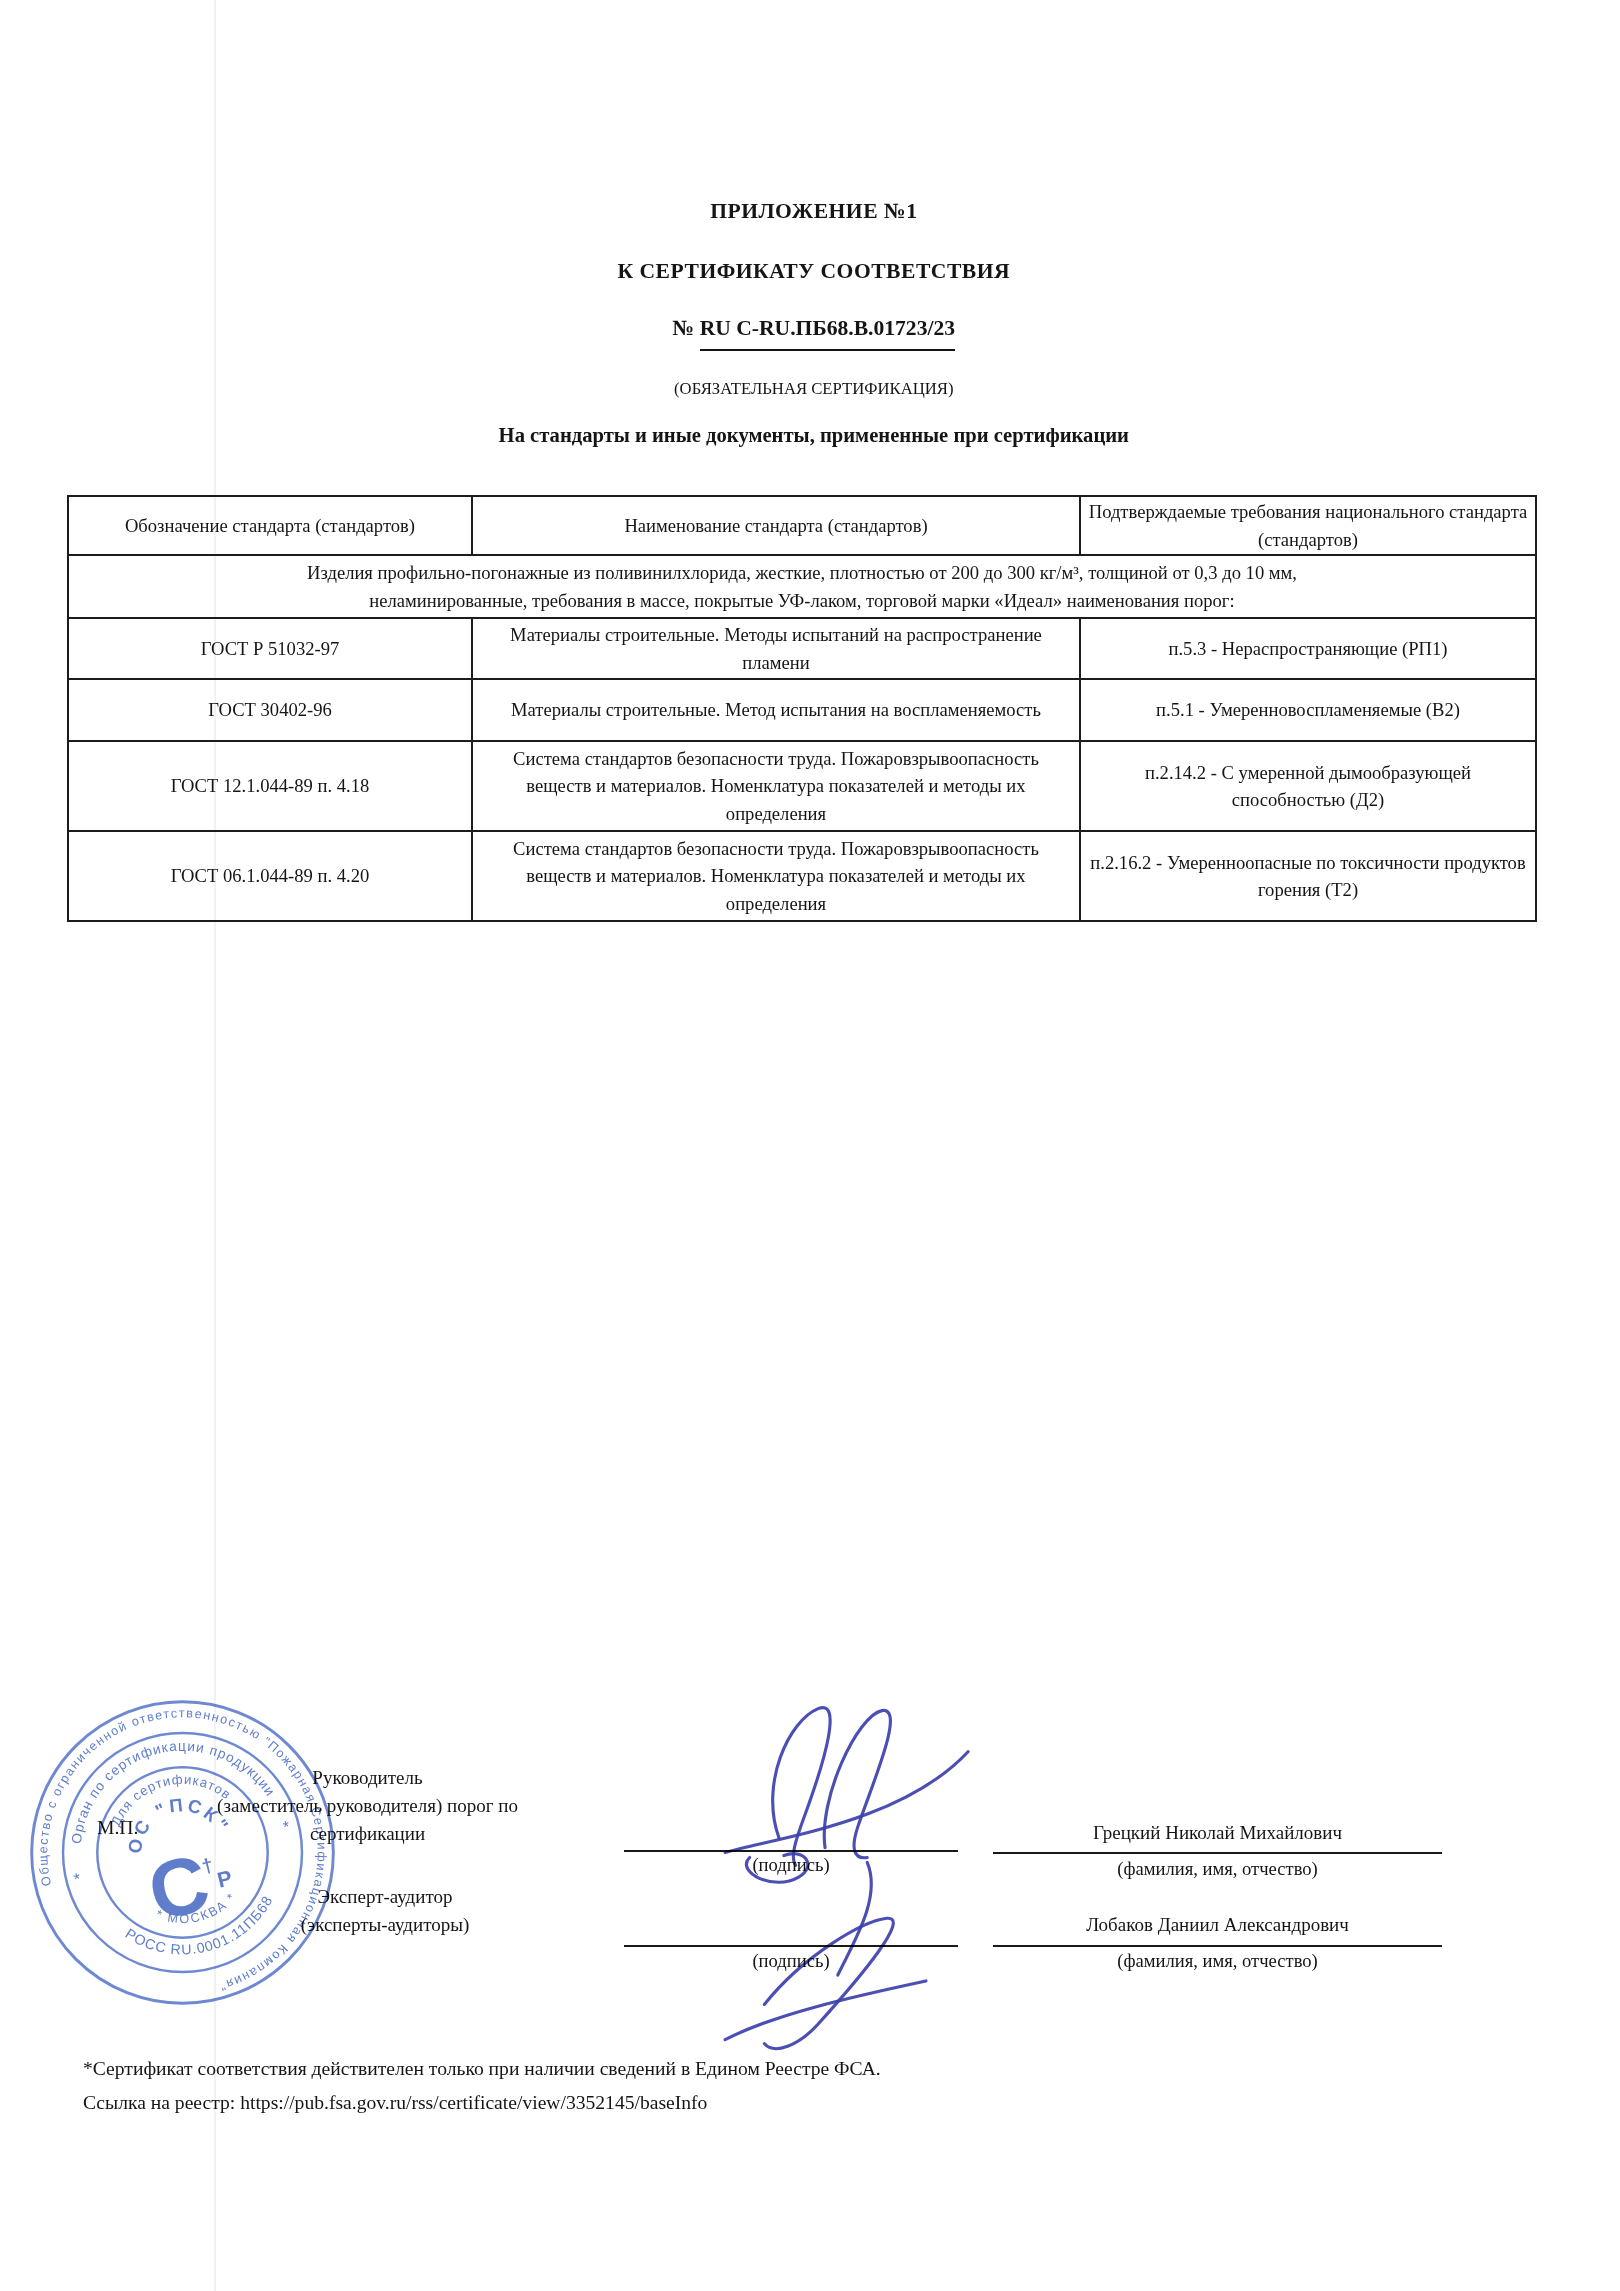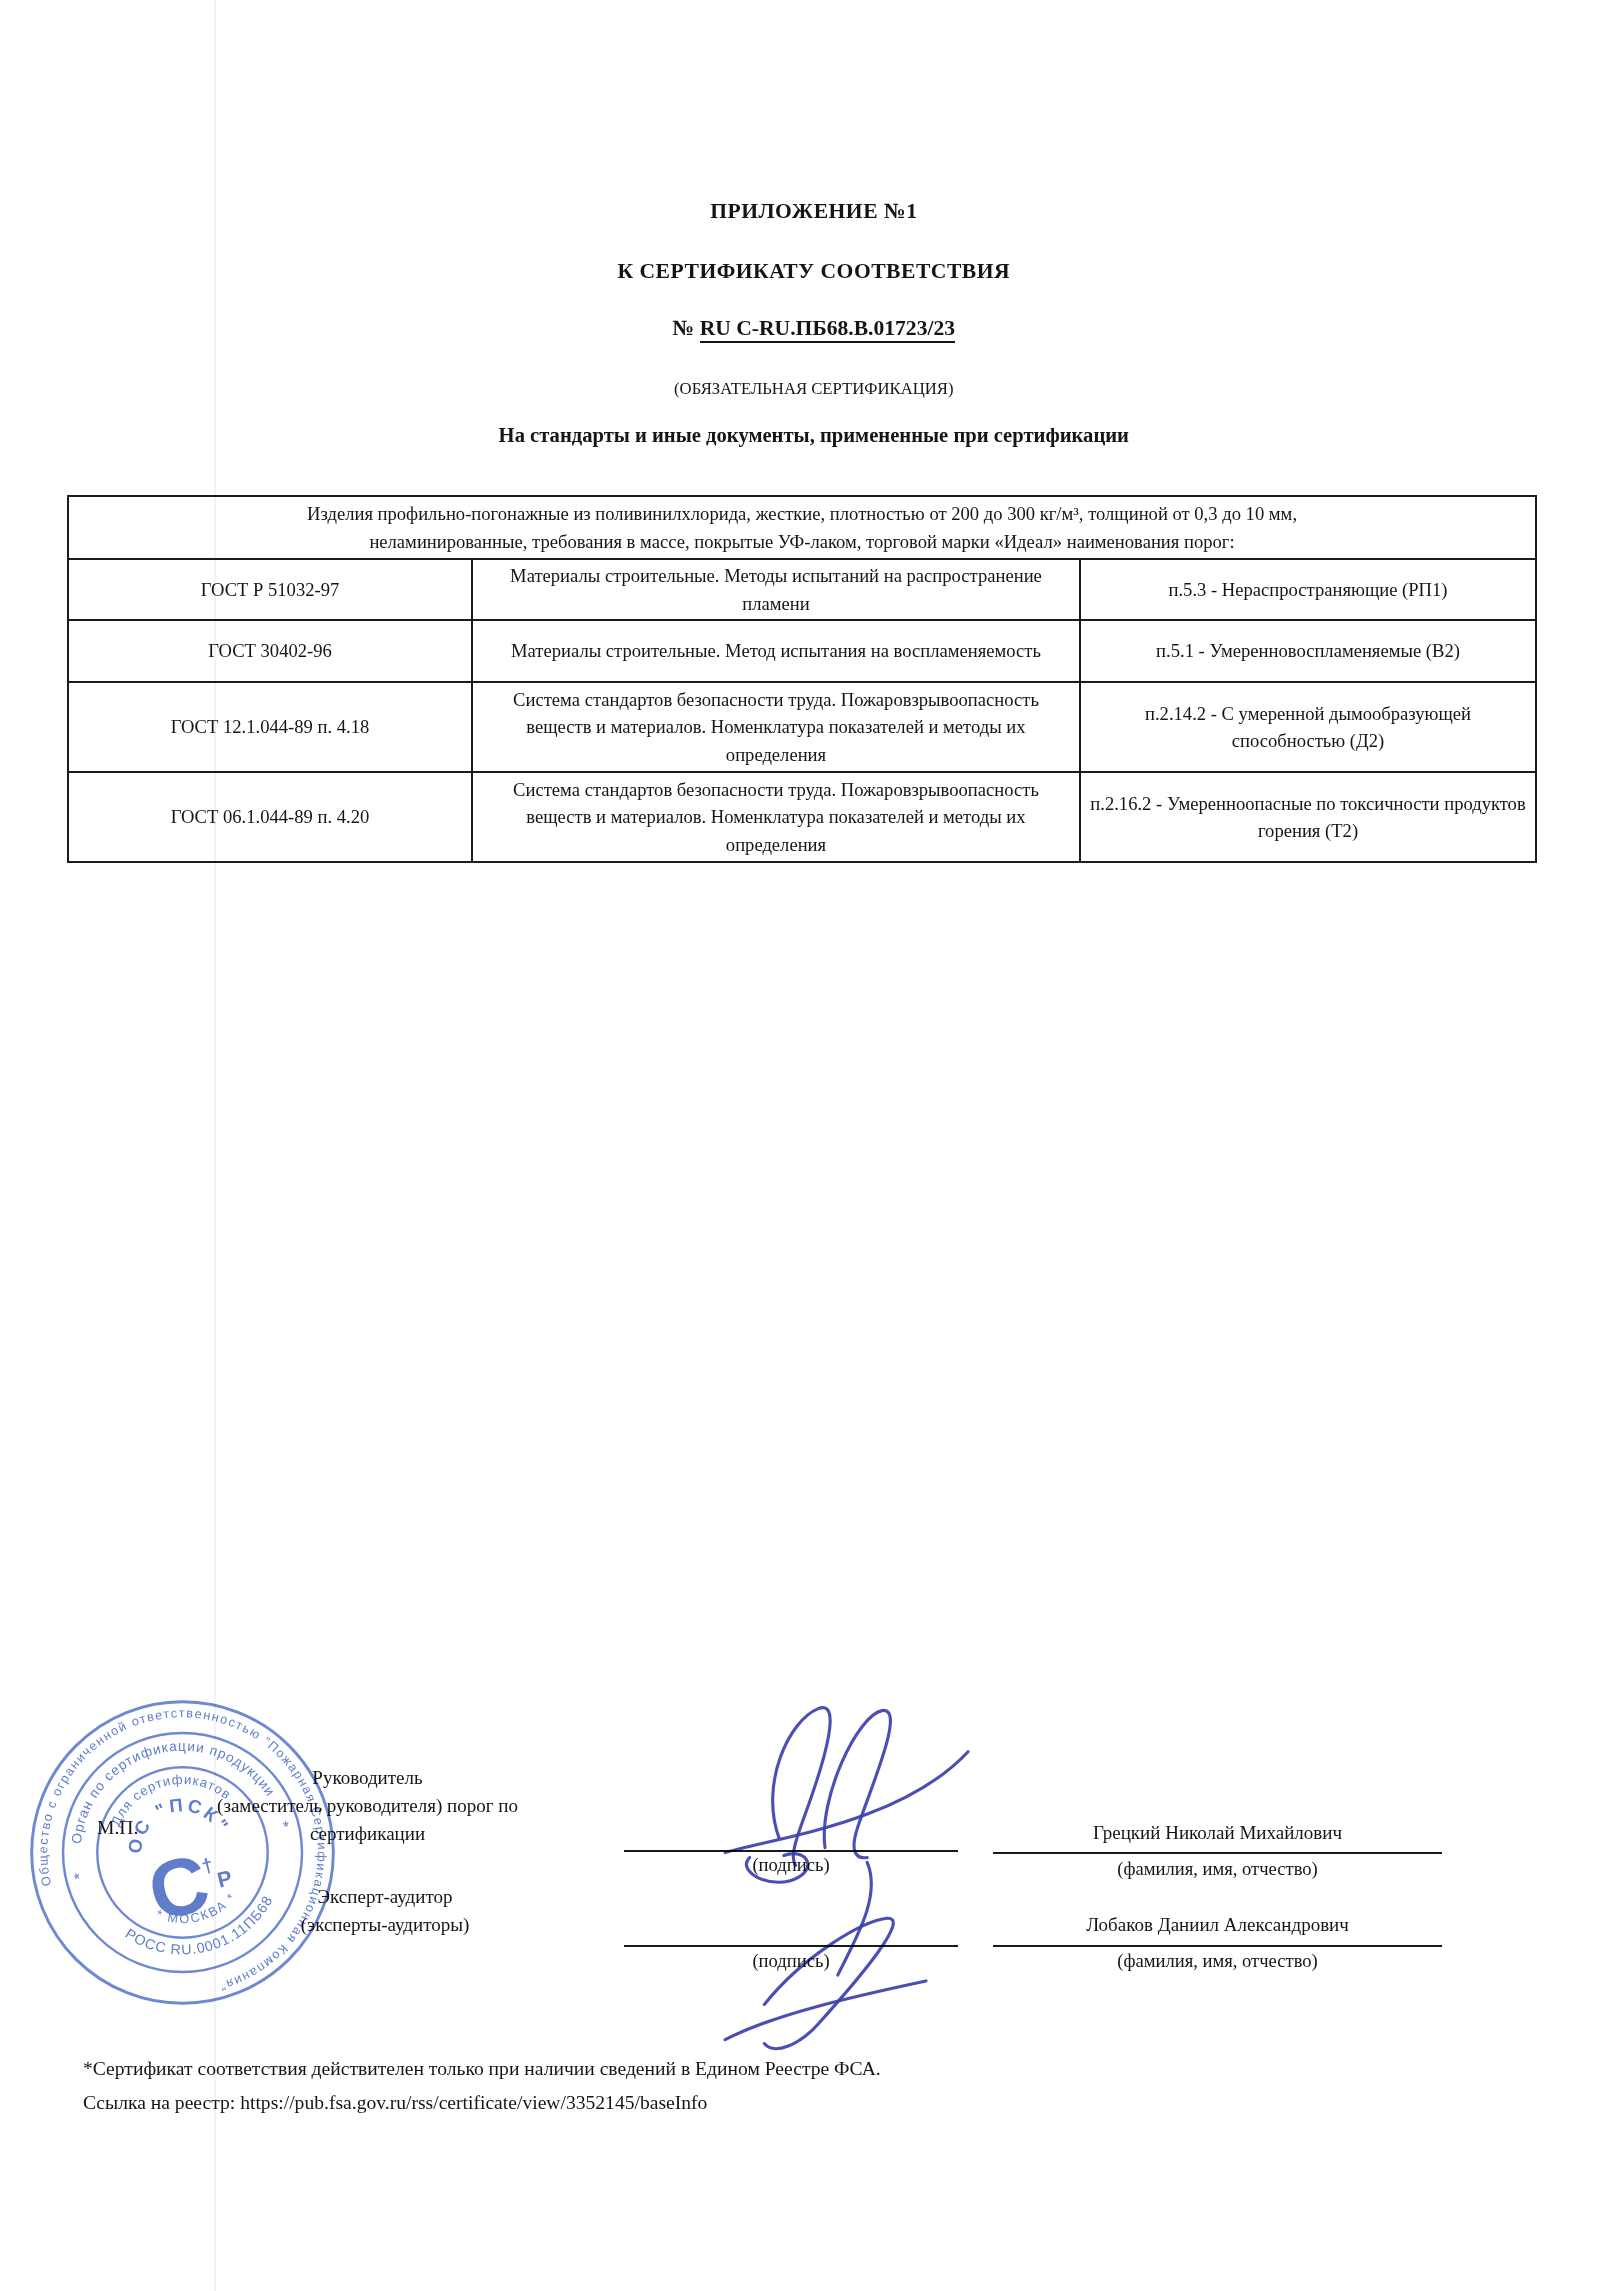--- a/index.html
+++ b/index.html
@@ -12,21 +12,21 @@
     overflow:hidden;
     border-radius:24px;
   }
   .scan-line{position:absolute;left:214px;top:0;width:2px;height:100%;background:#f2f2f2;}
 
   
   .hdr{position:absolute;left:7.8px;width:1612px;text-align:center;}
   .t1{top:199px;font-size:21.6px;font-weight:bold;letter-spacing:0.5px;}
   .t2{top:259px;font-size:21.6px;font-weight:bold;letter-spacing:0.5px;}
   .tnum{top:316px;font-size:21.6px;font-weight:bold;}
-  .tnum .num-underline{border-bottom:2.5px solid #151515;padding-bottom:1px;}
+  .tnum .num-underline{border-bottom:2.5px solid #151515;padding-bottom:9px;}
   .ttype{top:379px;font-size:16.7px;}
   .tsubject{top:424px;font-size:20.6px;font-weight:bold;}
 
   
   table.standards{
     position:absolute;left:67px;top:495px;width:1467px;
     border-collapse:collapse;table-layout:fixed;
     font-size:18.6px;line-height:27.4px;
   }
   table.standards td{
@@ -93,20 +93,25 @@
   <div class="hdr ttype abs">(ОБЯЗАТЕЛЬНАЯ СЕРТИФИКАЦИЯ)</div>
   <div class="hdr tsubject abs">На стандарты и иные документы, примененные при сертификации</div>
 
   <table class="standards">
     <colgroup>
         <col style="width:404px">
         <col style="width:608px">
         <col style="width:456px">
       </colgroup>
     <tbody>
+      <tr class="rh">
+        <td>Обозначение стандарта (стандартов)</td>
+        <td>Наименование стандарта (стандартов)</td>
+        <td>Подтверждаемые требования национального стандарта (стандартов)</td>
+      </tr>
       <tr class="rspan">
         <td colspan="3">
           <div>Изделия профильно-погонажные из поливинилхлорида, жесткие, плотностью от 200 до 300 кг/м³, толщиной от 0,3 до 10 мм,</div>
           <div>неламинированные, требования в массе, покрытые УФ-лаком, торговой марки «Идеал» наименования порог:</div>
         </td>
       </tr>
       <tr class="r1">
         <td>ГОСТ Р 51032-97</td>
         <td>Материалы строительные. Методы испытаний на распространение пламени</td>
         <td>п.5.3 - Нераспространяющие (РП1)</td>

